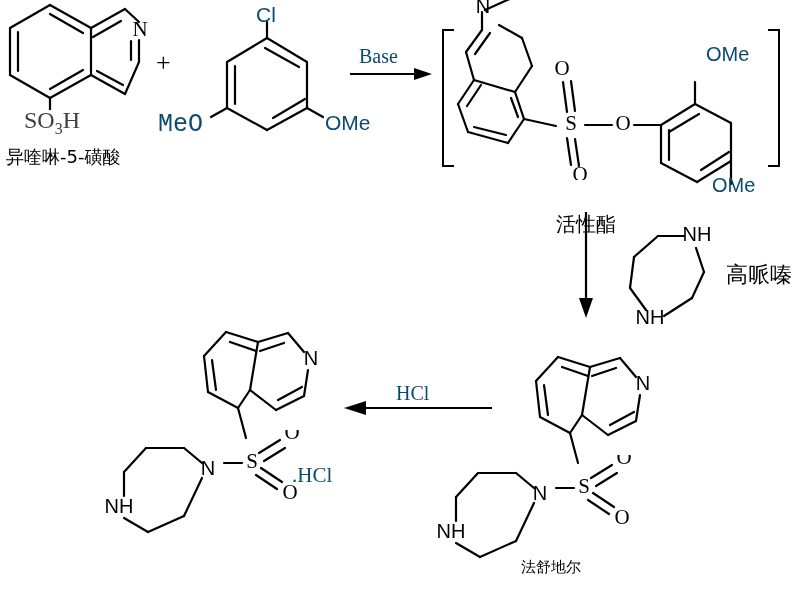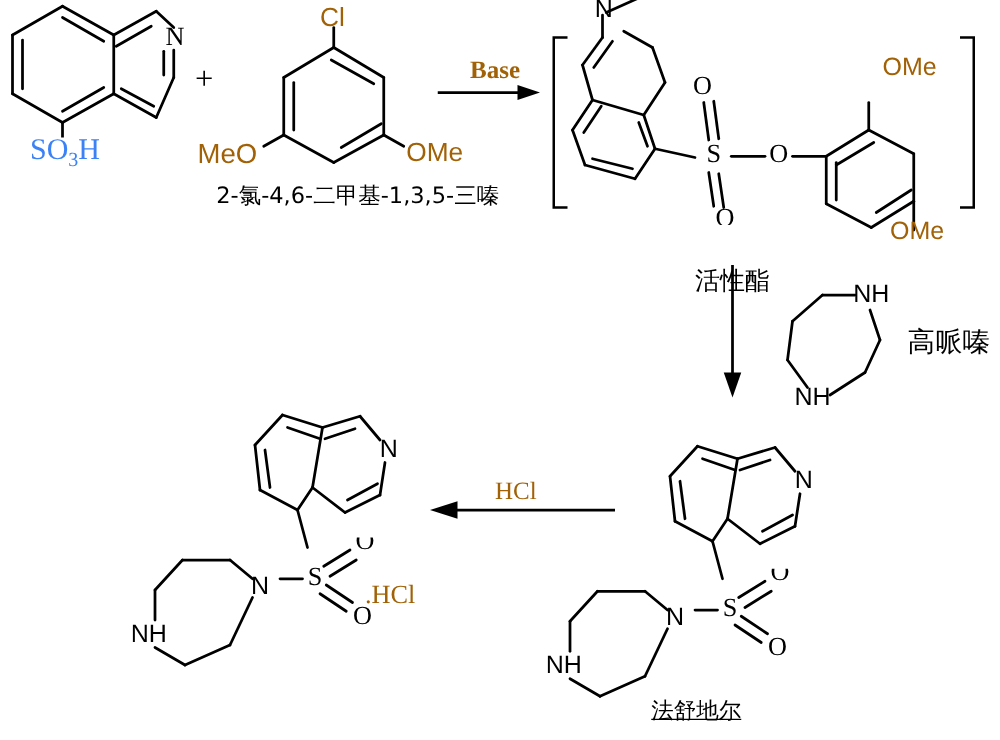--- a/index.html
+++ b/index.html
@@ -51,36 +51,36 @@
     font-family: "DejaVu Sans", sans-serif;
     font-size: 17px;
     color: #000000;
     white-space: nowrap;
     line-height: 1;
   }
   .en-label {
     position: absolute;
     font-family: "Liberation Serif", serif;
     font-size: 20px;
-    color: #a16207;
+    color: #0c4a6e;
     white-space: nowrap;
     line-height: 1;
   }
   .plus-label {
     position: absolute;
     font-family: "Liberation Serif", serif;
     font-size: 26px;
     color: #000000;
     line-height: 1;
   }
   .so3h-label {
     position: absolute;
     font-family: "Liberation Serif", serif;
     font-size: 24px;
-    color: #3b82f6;
+    color: #404040;
     white-space: nowrap;
     line-height: 1;
   }
   .so3h-label sub {
     font-size: 16px;
   }
 </style>
 </head>
 <body>
 
@@ -108,20 +108,21 @@
     <path class="bondline" d="M 139 62 L 125 94"></path>
     <path class="bondline" d="M 125 94 L 91 75"></path>
     <path class="bondline" d="M 123 85 L 97 71"></path>
 
     <text class="atom" x="140" y="31">N</text>
 
     <path class="bondline" d="M 50 98 L 50 110"></path>
   </svg>
   <div class="so3h-label" style="left:24px; top:108px;">SO<sub>3</sub>H</div>
 
+  <div class="cn-label" style="left:6px; top:148px; font-size:18px;">异喹啉-5-磺酸</div>
 
   <div class="plus-label" style="left:156px; top:50px;">+</div>
 
   <svg style="position:absolute; left:195px; top:20px;" width="165" height="115" viewBox="0 0 165 115">
 
     <path class="bondline" d="M 72 18 L 112 42"></path>
     <path class="bondline" d="M 70 28 L 104 47"></path>
     <path class="bondline" d="M 112 42 L 112 88"></path>
     <path class="bondline" d="M 112 88 L 72 110"></path>
     <path class="bondline" d="M 110 79 L 78 98"></path>
@@ -130,26 +131,25 @@
     <path class="bondline" d="M 40 84 L 40 46"></path>
     <path class="bondline" d="M 32 42 L 72 18"></path>
 
     <path class="bondline" d="M 72 18 L 72 2"></path>
 
     <path class="bondline" d="M 32 88 L 16 97"></path>
 
     <path class="bondline" d="M 112 88 L 128 97"></path>
   </svg>
   <div class="en-label" style="left:256px; top:4px; font-size:21px; font-family:'Liberation Sans',sans-serif;">Cl</div>
-  <div class="en-label" style="left:158px; top:112px; font-size:22px; font-family:Liberation Sans, sans-serif;">MeO</div>
+  <div class="en-label" style="left:158px; top:112px; font-size:25px; font-family:Liberation Mono, monospace;">MeO</div>
   <div class="en-label" style="left:325px; top:112px; font-size:21px; font-family:'Liberation Sans',sans-serif;">OMe</div>
 
-  <div class="cn-label" style="left:173px; top:148px; font-size:18px;">2-氯-4,6-二甲基-1,3,5-三嗪</div>
-
-  <div class="en-label" style="left:376px; top:46px;font-weight:bold;">Base</div>
+
+  <div class="en-label" style="left:359px; top:46px;">Base</div>
   <svg style="position:absolute; left:350px; top:66px;" width="85" height="24" viewBox="0 0 85 24">
     <path class="arrowline" d="M 0 8 L 68 8"></path>
     <path d="M 64 2 L 82 8 L 64 14 Z" fill="#000000"></path>
   </svg>
 
   <svg style="position:absolute; left:440px; top:28px;" width="18" height="140" viewBox="0 0 18 140">
     <path class="bracketline" d="M 14 2 L 3 2 L 3 138 L 14 138"></path>
   </svg>
 
   <svg style="position:absolute; left:764px; top:28px;" width="18" height="140" viewBox="0 0 18 140">
@@ -286,21 +286,21 @@
     <path class="bondline" d="M 78 18 L 40 18"></path>
     <path class="bondline" d="M 40 18 L 18 42"></path>
     <path class="bondline" d="M 18 42 L 18 66"></path>
     <path class="bondline" d="M 18 88 L 42 102"></path>
     <path class="bondline" d="M 42 102 L 78 86"></path>
     <path class="bondline" d="M 78 86 L 96 48"></path>
     <text class="atom-sans" x="102" y="40">N</text>
     <text class="atom-sans" x="13" y="78">NH</text>
   </svg>
 
-  <div class="cn-label" style="left:521px; top:560px; font-size:18px;text-decoration:underline;">法舒地尔</div>
+  <div class="cn-label" style="left:521px; top:560px; font-size:15px;">法舒地尔</div>
 
   <div class="en-label" style="left:396px; top:383px;">HCl</div>
   <svg style="position:absolute; left:340px; top:400px;" width="160" height="24" viewBox="0 0 160 24">
     <path class="arrowline" d="M 152 8 L 22 8"></path>
     <path d="M 26 1 L 4 8 L 26 15 Z" fill="#000000"></path>
   </svg>
 
   <svg style="position:absolute; left:198px; top:330px;" width="130" height="150" viewBox="0 0 130 150">
     <path class="bondline" d="M 60 12 L 90 3"></path>
     <path class="bondline" d="M 62 21 L 86 13"></path>

